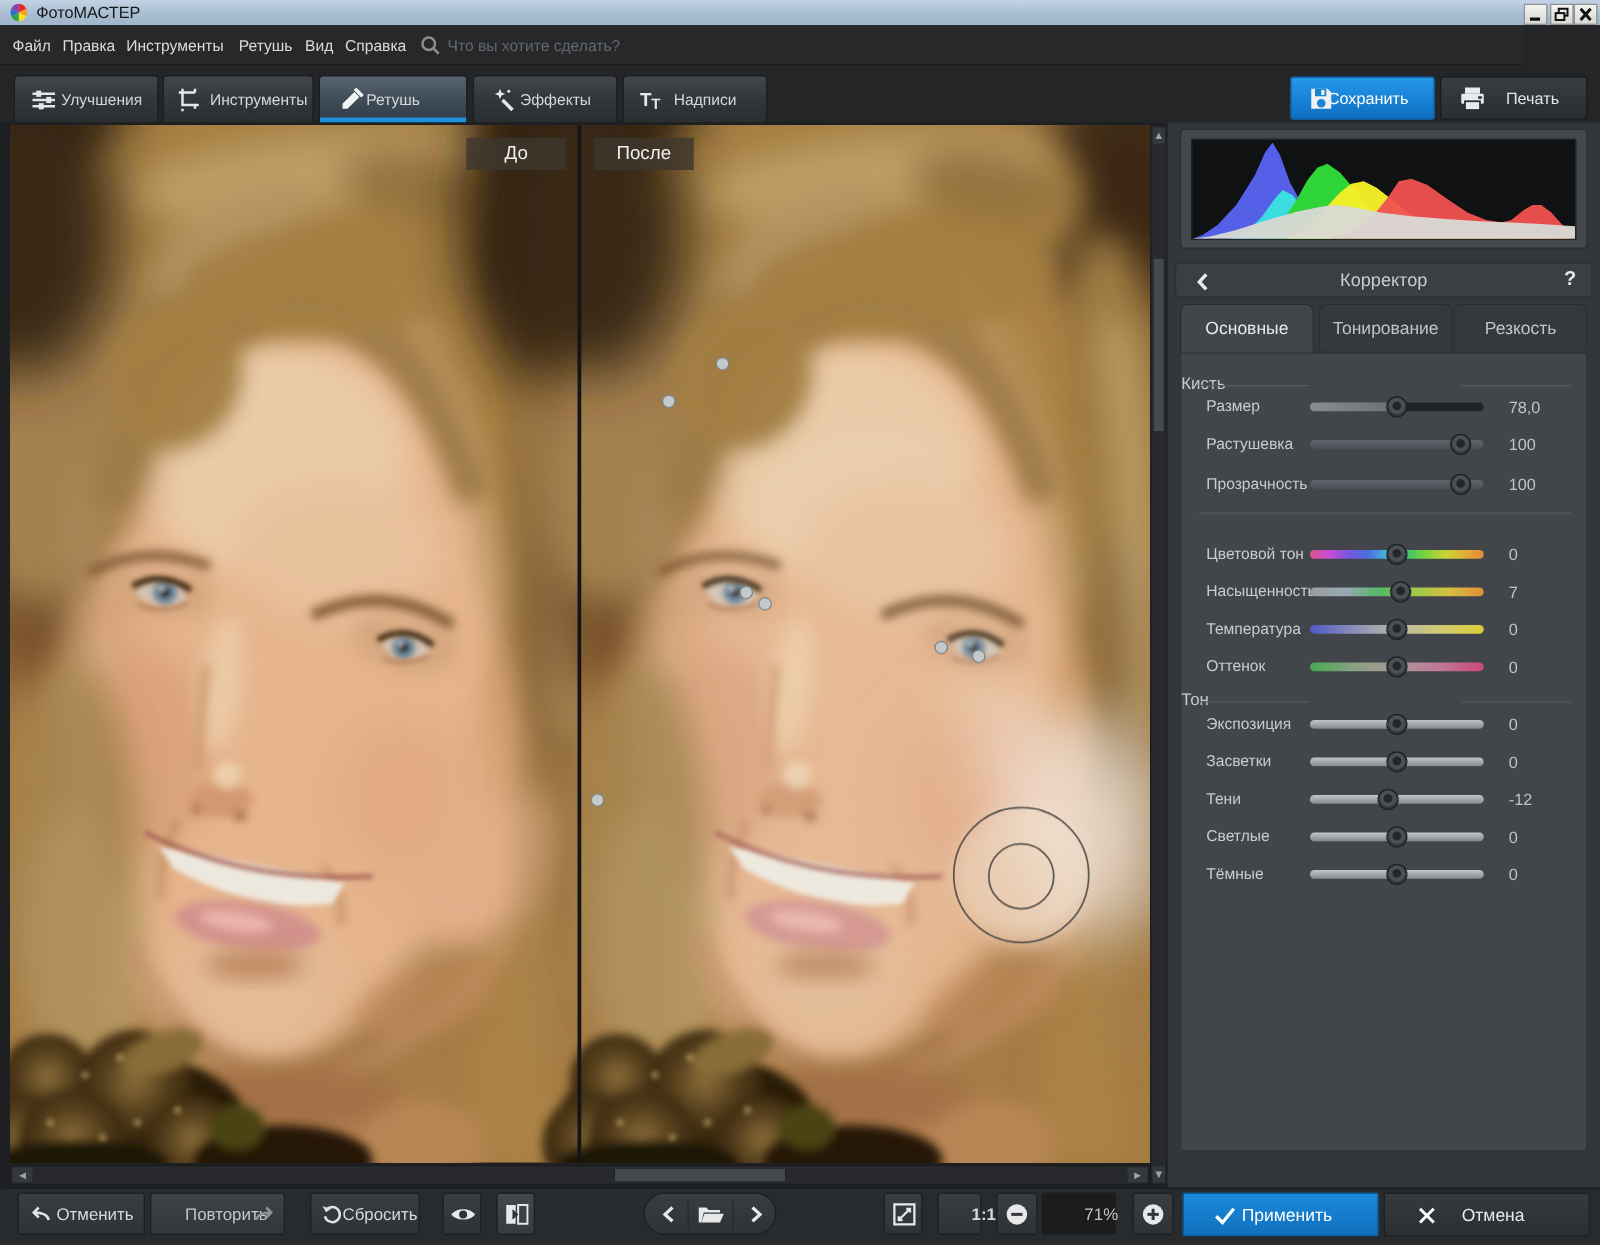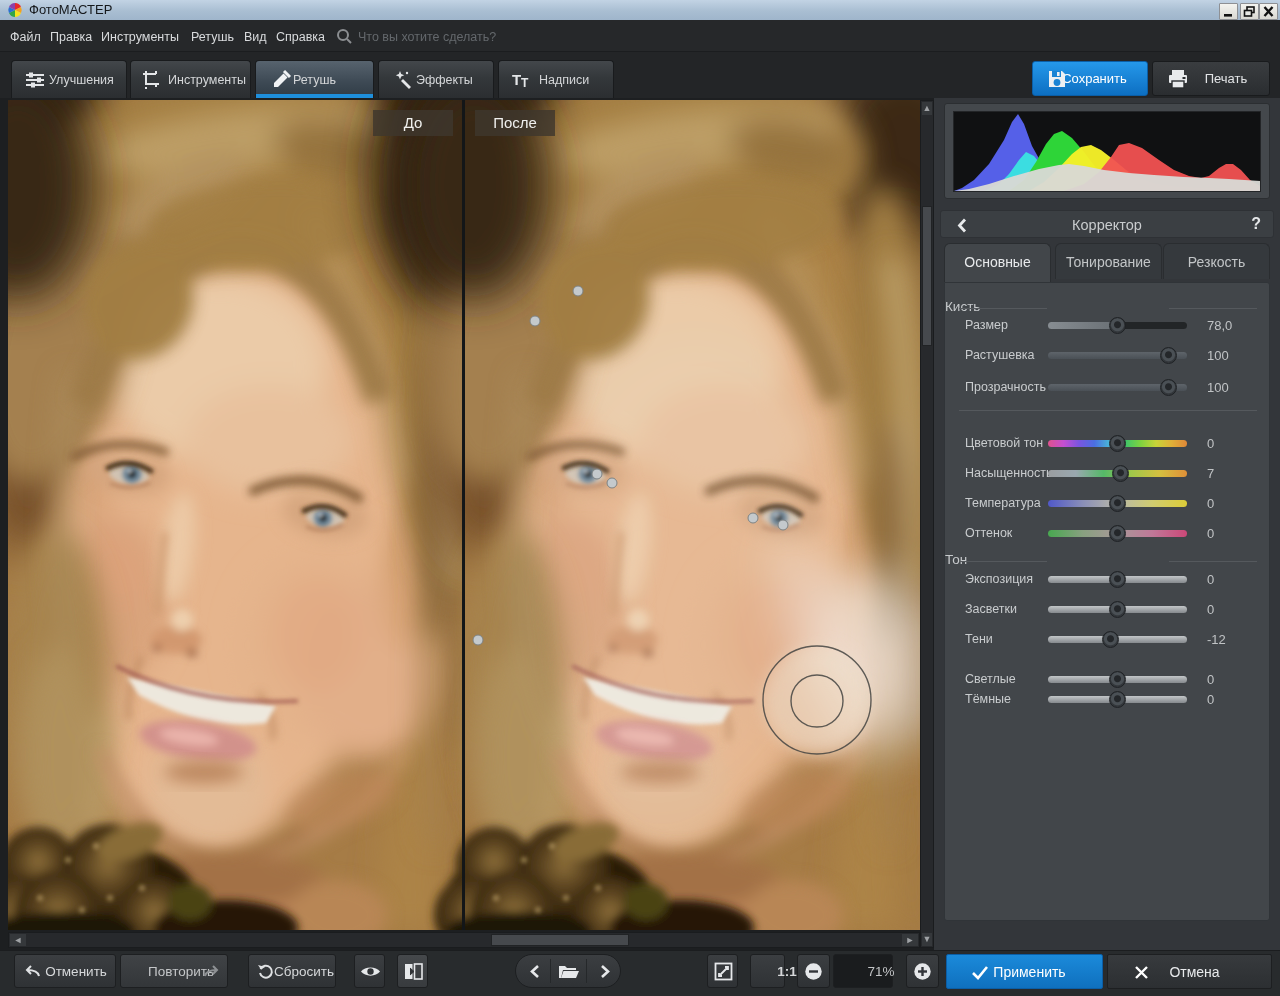--- a/index.html
+++ b/index.html
@@ -449,21 +449,21 @@
         </div>
       <div class="sval">0</div>
       </div>
       <div class="srow" style="top:341px;">
       <div class="slabel">Тени</div>
       <div class="track" style="background:linear-gradient(180deg,#c2c6c8,#85898d);">
           <div class="knob" style="left:54px;"></div>
         </div>
       <div class="sval">-12</div>
       </div>
-      <div class="srow" style="top:381px;padding-left:40px;">
+      <div class="srow" style="top:371px;padding-left:40px;">
       <div class="slabel">Светлые</div>
       <div class="track" style="background:linear-gradient(180deg,#c2c6c8,#85898d);">
           <div class="knob" style="left:61px;"></div>
         </div>
       <div class="sval">0</div>
       </div>
       <div class="srow" style="top:401px;">
       <div class="slabel">Тёмные</div>
       <div class="track" style="background:linear-gradient(180deg,#c2c6c8,#85898d);">
           <div class="knob" style="left:61px;"></div>

